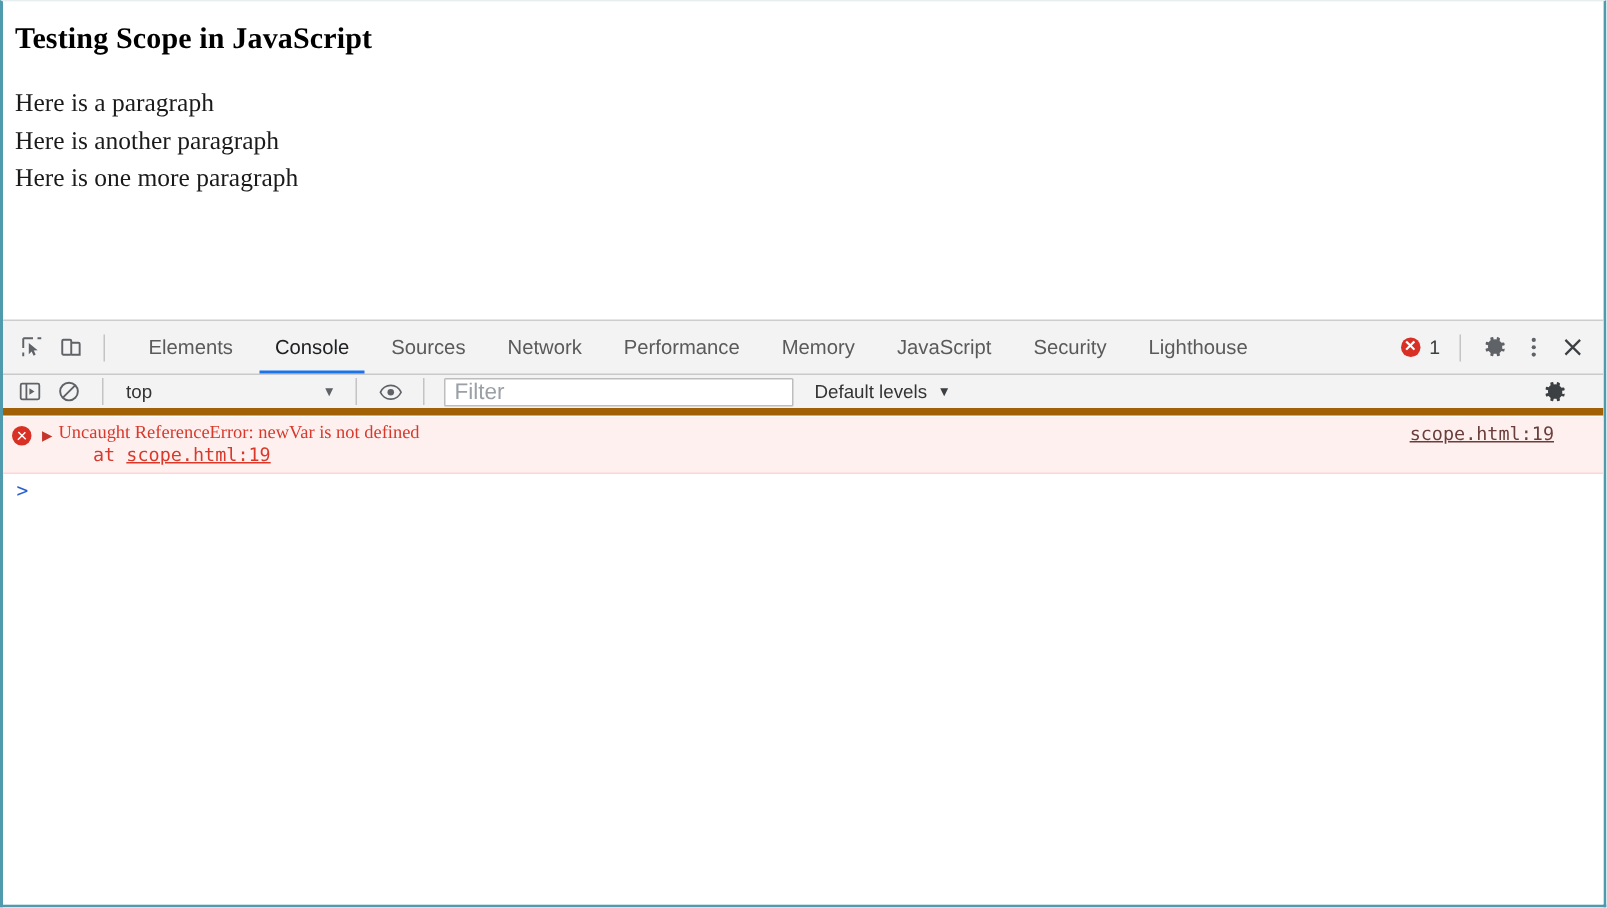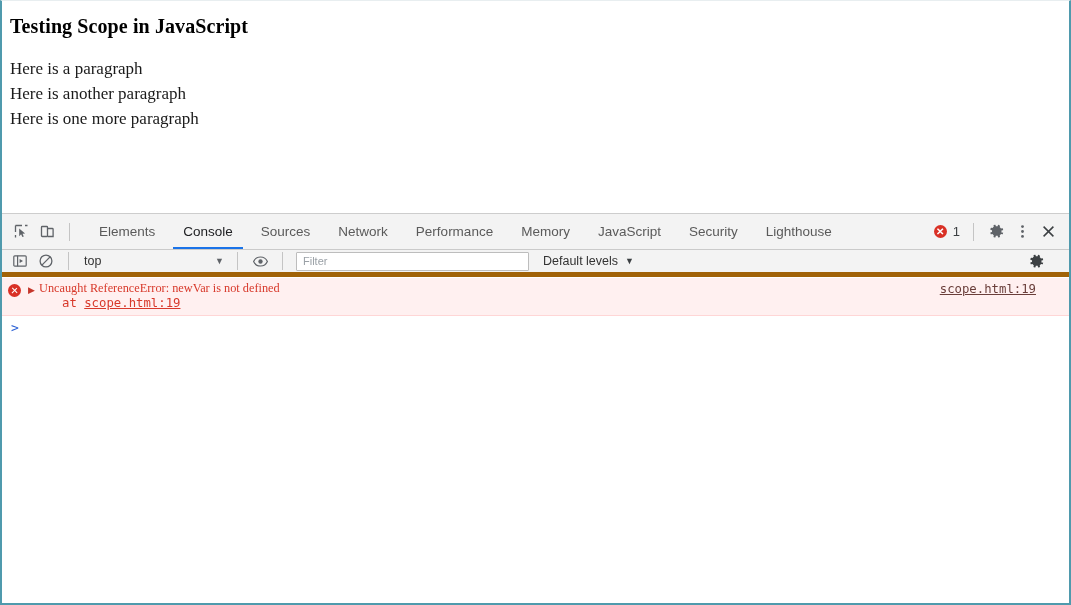--- a/index.html
+++ b/index.html
@@ -177,21 +177,21 @@
     margin-left: auto;
     font-size: 9px;
     color: #5f6368;
   }
   .filter-input {
     width: 233px;
     height: 19px;
     background: #ffffff;
     border: 1px solid #bdbdbd;
     border-radius: 1px;
-    font-size: 11px;
+    font-size: 15px;
     font-family: "Liberation Sans", sans-serif;
     color: #202124;
     padding: 0 6px;
     box-sizing: border-box;
     outline: none;
     margin-left: 4px;
   }
   .filter-input::placeholder { color: #9aa0a6; }
   .levels {
     display: flex;

